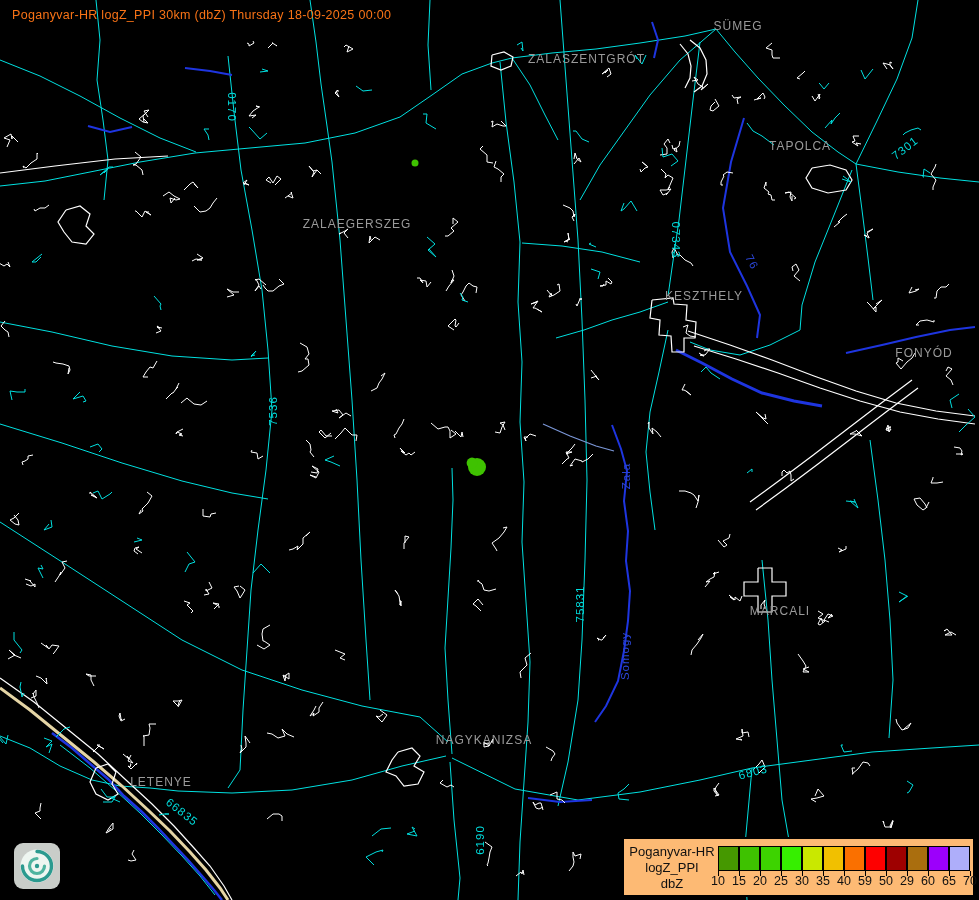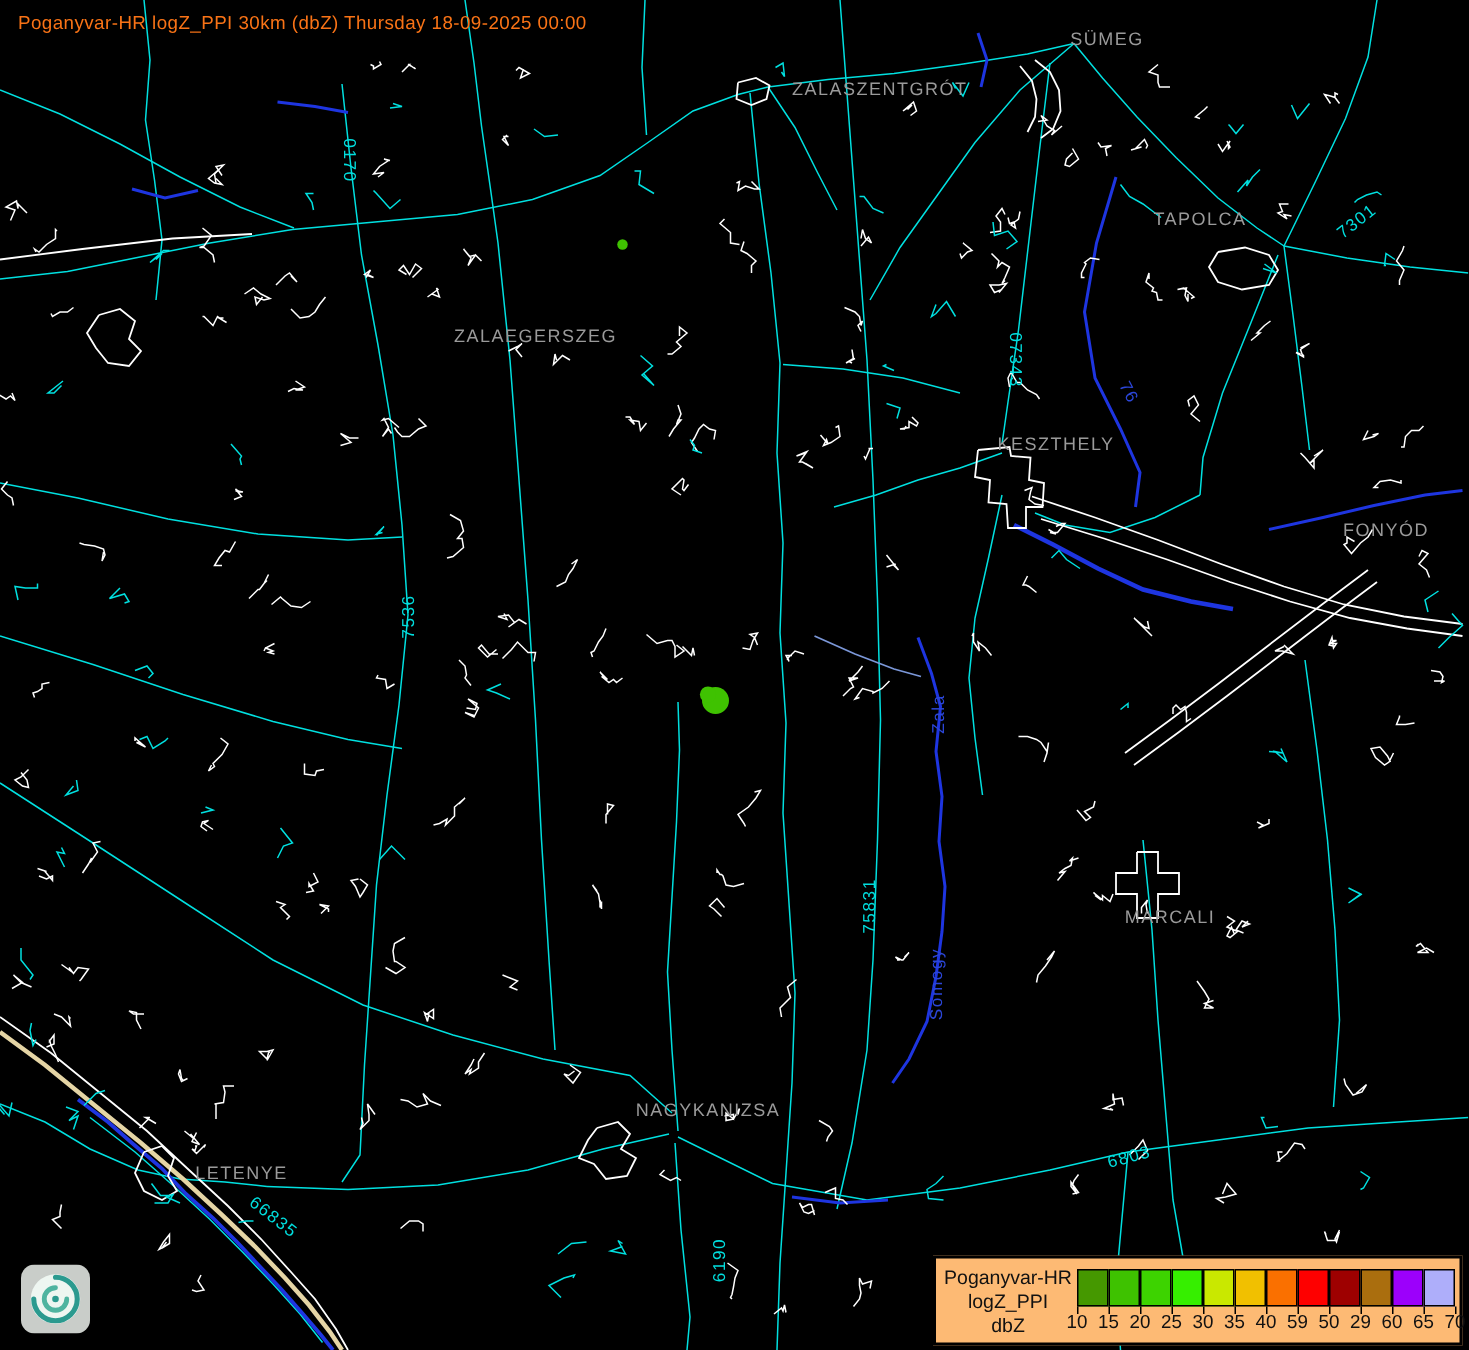--- a/index.html
+++ b/index.html
@@ -345,21 +345,21 @@
     </svg>
 
   <div id="labels">
       <div class="city-label" style="left: 571px; top: 59px; transform: translate(-50%, -50%) rotate(0deg); padding-left: 31px;">ZALASZENTGRÓT</div>
       <div class="city-label" style="left: 738px; top: 26px; transform: translate(-50%, -50%) rotate(0deg);">SÜMEG</div>
       <div class="city-label" style="left: 800px; top: 146px; transform: translate(-50%, -50%) rotate(0deg);">TAPOLCA</div>
       <div class="city-label" style="left: 317px; top: 224px; transform: translate(-50%, -50%) rotate(0deg); margin-left: 40px;">ZALAEGERSZEG</div>
       <div class="city-label" style="left: 704px; top: 296px; transform: translate(-50%, -50%) rotate(0deg);">KESZTHELY</div>
       <div class="city-label" style="left: 924px; top: 353px; transform: translate(-50%, -50%) rotate(0deg);">FONYÓD</div>
       <div class="city-label" style="left: 780px; top: 611px; transform: translate(-50%, -50%) rotate(0deg);">MARCALI</div>
-      <div class="city-label" style="left: 472px; top: 740px; transform: translate(-50%, -50%) rotate(0deg);">NAGYKANIZSA</div>
+      <div class="city-label" style="left: 484px; top: 740px; transform: translate(-50%, -50%) rotate(0deg);">NAGYKANIZSA</div>
       <div class="city-label" style="left: 161px; top: 782px; transform: translate(-50%, -50%) rotate(0deg);">LETENYE</div>
       <div class="road-label" style="left: 232px; top: 107px; transform: translate(-50%, -50%) rotate(90deg);">0170</div>
       <div class="road-label" style="left: 676px; top: 240px; transform: translate(-50%, -50%) rotate(90deg);">07343</div>
       <div class="road-label" style="left: 905px; top: 148px; transform: translate(-50%, -50%) rotate(-38deg);">7301</div>
       <div class="road-label" style="left: 273px; top: 411px; transform: translate(-50%, -50%) rotate(-90deg);">7536</div>
       <div class="road-label" style="left: 580px; top: 604px; transform: translate(-50%, -50%) rotate(-90deg);">75831</div>
       <div class="road-label" style="left: 753px; top: 772px; transform: translate(-50%, -50%) rotate(-15deg);">6803</div>
       <div class="road-label" style="left: 480px; top: 840px; transform: translate(-50%, -50%) rotate(-90deg);">6190</div>
       <div class="road-label" style="left: 182px; top: 812px; transform: translate(-50%, -50%) rotate(38deg);">66835</div>
       <div class="river-label" style="left: 626px; top: 476px; transform: translate(-50%, -50%) rotate(-90deg);">Zala</div>

